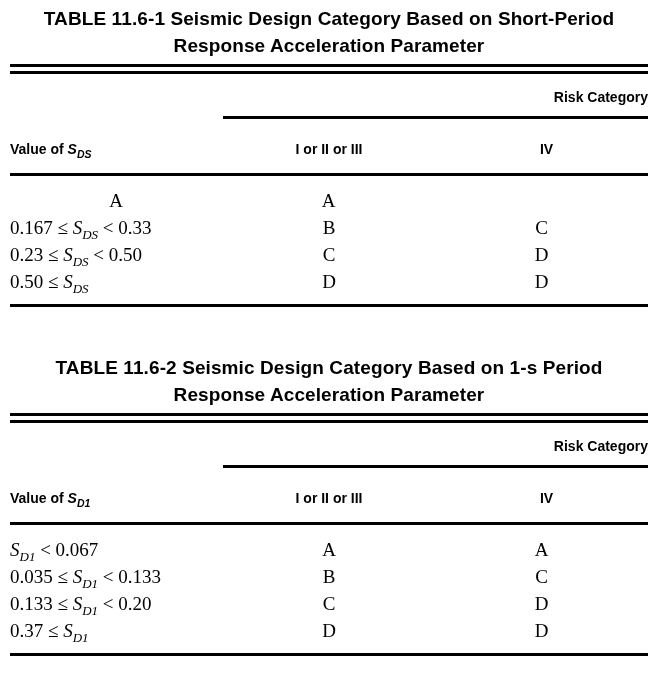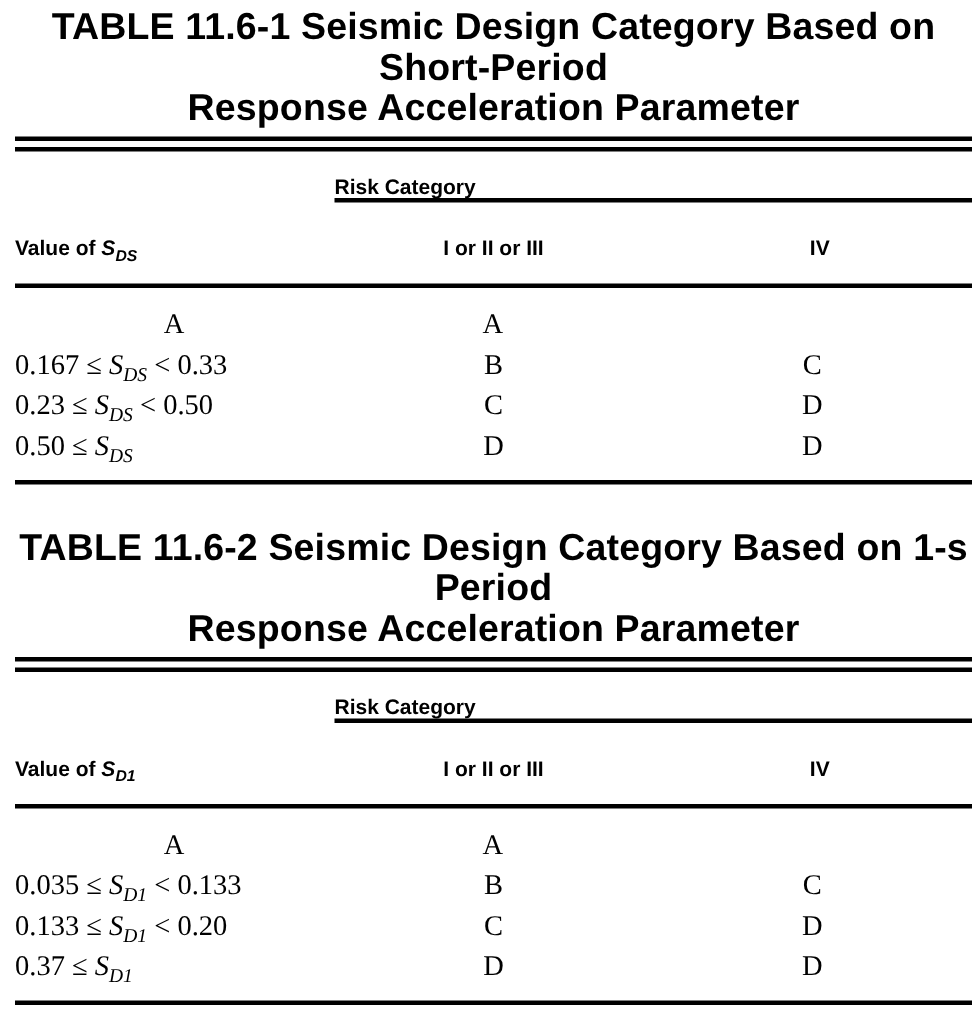--- a/index.html
+++ b/index.html
@@ -15,46 +15,46 @@
     overflow: hidden;
   }
   .sheet {
     width: 638px;
     margin-left: 10px;
   }
   .table-block {
     padding-top: 5px;
   }
   .table-block.second {
-    margin-top: 24px;
+    margin-top: 42px;
   }
   .tbl-title {
     margin: 0;
     font-family: "Liberation Sans", sans-serif;
     font-weight: bold;
-    font-size: 25px;
+    font-size: 19px;
     line-height: 27px;
     text-align: center;
     letter-spacing: 0.1px;
   }
   .double-rule {
     margin-top: 5px;
     height: 4px;
     border-top: 3px solid #000;
     border-bottom: 3px solid #000;
   }
   .spanner-row {
     display: flex;
     margin-top: 15px;
   }
   .stub-spacer { width: 213px; }
   .spanner {
     flex: 1;
-    text-align: left;
-    padding-bottom: 0;
+    text-align: right;
+    padding-bottom: 11px;
     border-bottom: 3px solid #000;
   }
   .spanner-label, .head-row {
     font-family: "Liberation Sans", sans-serif;
     font-weight: bold;
     font-size: 14px;
     line-height: 16px;
   }
   .head-row {
     display: flex;
@@ -153,20 +153,21 @@
       </div>
     </div>
     <div class="head-row">
       <div class="stub-col"><span>Value of </span><span class="h-sym">S</span><sub class="h-sub">D1</sub></div>
       <div class="data-col-a">I or II or III</div>
       <div class="data-col-b">IV</div>
     </div>
     <div class="mid-rule"></div>
     <div class="tbody">
       <div class="body-row">
+        <div class="cond"><span></span><span class="m-sym">S</span><sub class="m-sub">D1</sub><span> &lt; 0.067</span></div>
         <div class="cat-a">A</div>
         <div class="cat-b">A</div>
       </div>
       <div class="body-row">
         <div class="cond"><span>0.035 ≤ </span><span class="m-sym">S</span><sub class="m-sub">D1</sub><span> &lt; 0.133</span></div>
         <div class="cat-a">B</div>
         <div class="cat-b">C</div>
       </div>
       <div class="body-row">
         <div class="cond"><span>0.133 ≤ </span><span class="m-sym">S</span><sub class="m-sub">D1</sub><span> &lt; 0.20</span></div>

